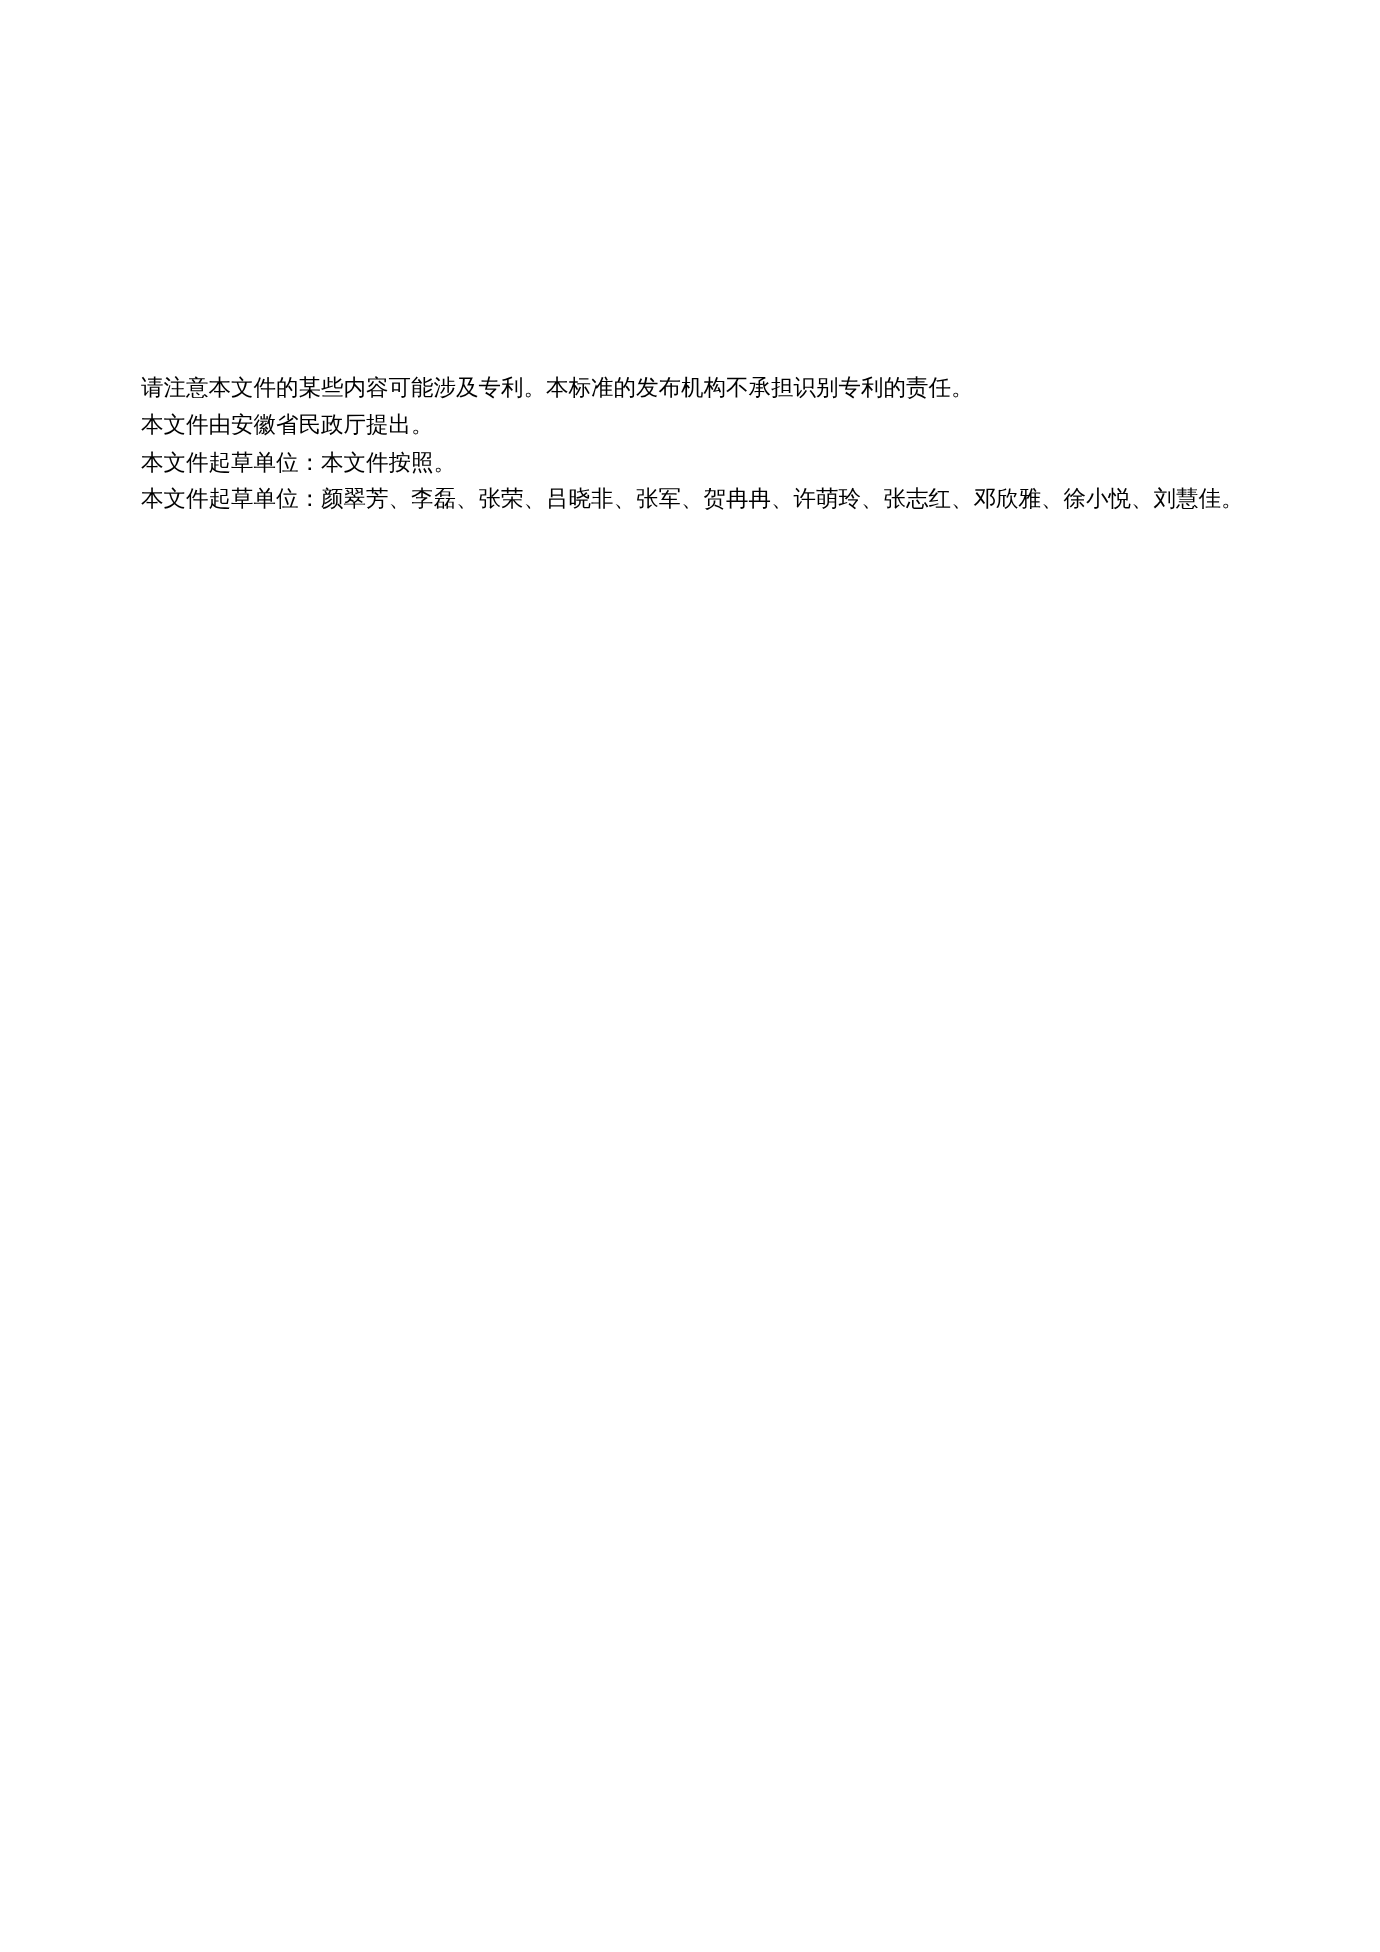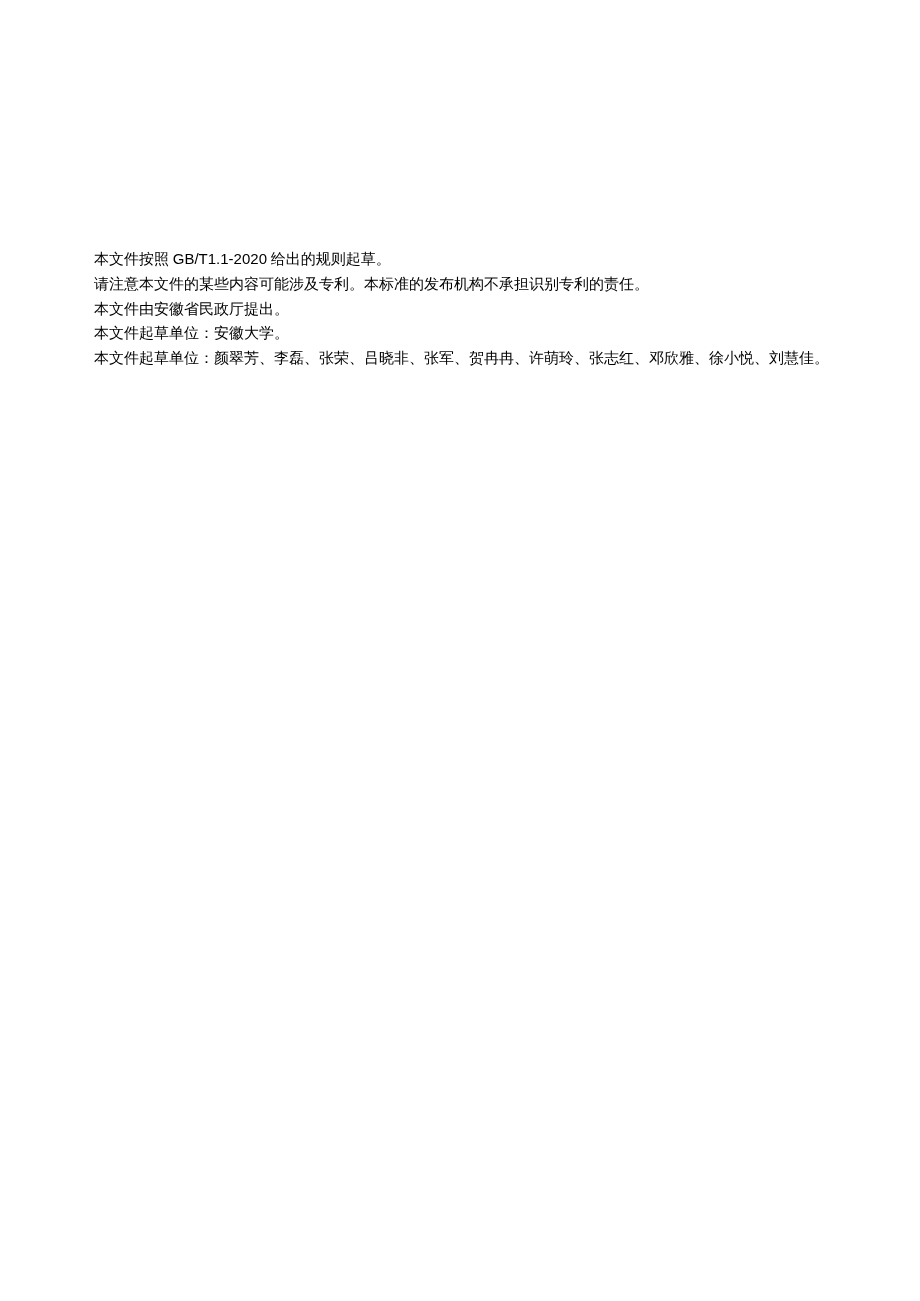--- a/index.html
+++ b/index.html
@@ -29,20 +29,17 @@
       margin-bottom: 0px;
     }
     .latin {
       font-family: Arial, sans-serif;
     }
   </style>
 </head>
 <body>
 
 <div class="content">
-  <p class="para">
-    <span>本文件按照 </span><span class="latin">GB/T1.1-2020</span><span> 给出的规则起草。</span>
-  </p>
   <p class="para">请注意本文件的某些内容可能涉及专利。本标准的发布机构不承担识别专利的责任。</p>
   <p class="para">本文件由安徽省民政厅提出。</p>
-  <p class="para">本文件起草单位：安徽大学。</p>
+  <p class="para">本文件起草单位：本文件按照。</p>
   <p class="para">本文件起草单位：颜翠芳、李磊、张荣、吕晓非、张军、贺冉冉、许萌玲、张志红、邓欣雅、徐小悦、刘慧佳。</p>
 </div>
 
 </body></html>

